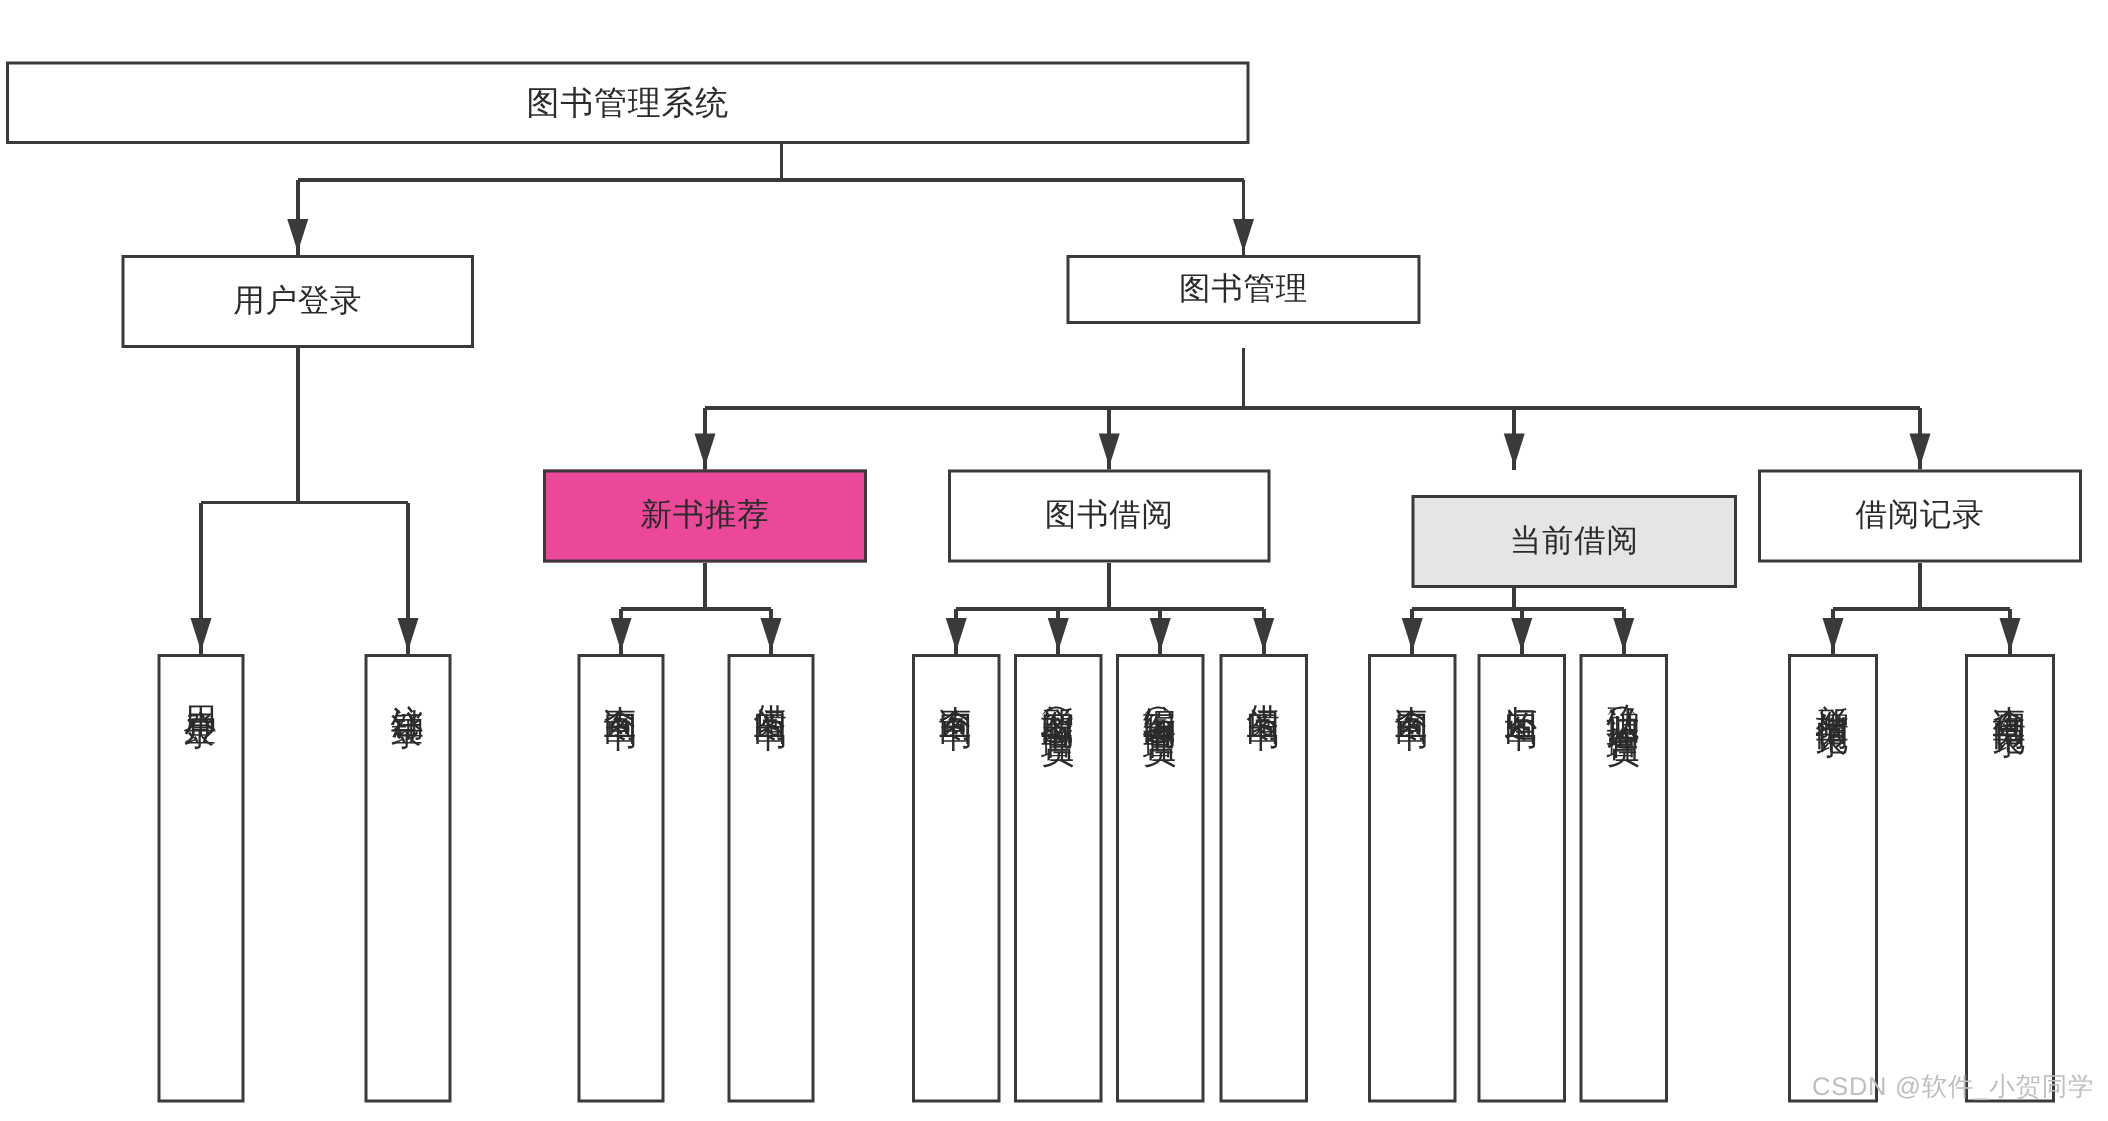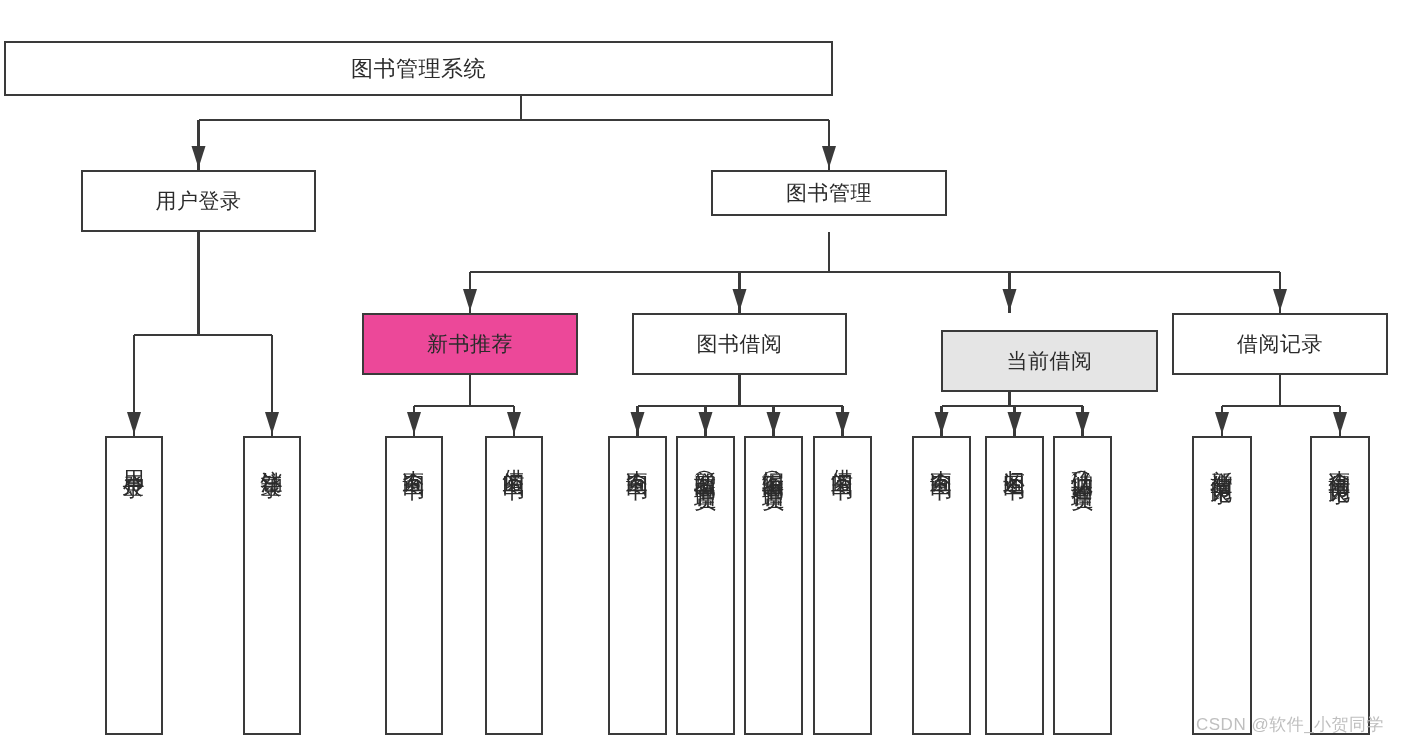--- a/index.html
+++ b/index.html
@@ -57,20 +57,21 @@
     white-space: nowrap;
   }
   .node.root .node-label { font-size: 22px; }
   .watermark {
     position: absolute;
     color: #bfbfbf;
     font-size: 17px;
     letter-spacing: 0.5px;
     white-space: nowrap;
     user-select: none;
+    margin-left: 12px;
   }
 </style>
 </head>
 <body>
 
 <div id="canvas">
   <svg id="wires" viewBox="0 0 1405 747" xmlns="http://www.w3.org/2000/svg">
       <line x1="521" y1="68" x2="521" y2="120" stroke="#3a3a3a" stroke-width="2.5" shape-rendering="crispEdges"></line>
       <line x1="198.5" y1="120" x2="829" y2="120" stroke="#3a3a3a" stroke-width="2.5" shape-rendering="crispEdges"></line>
       <line x1="198.5" y1="120" x2="198.5" y2="170" stroke="#3a3a3a" stroke-width="2.5" shape-rendering="crispEdges"></line>

